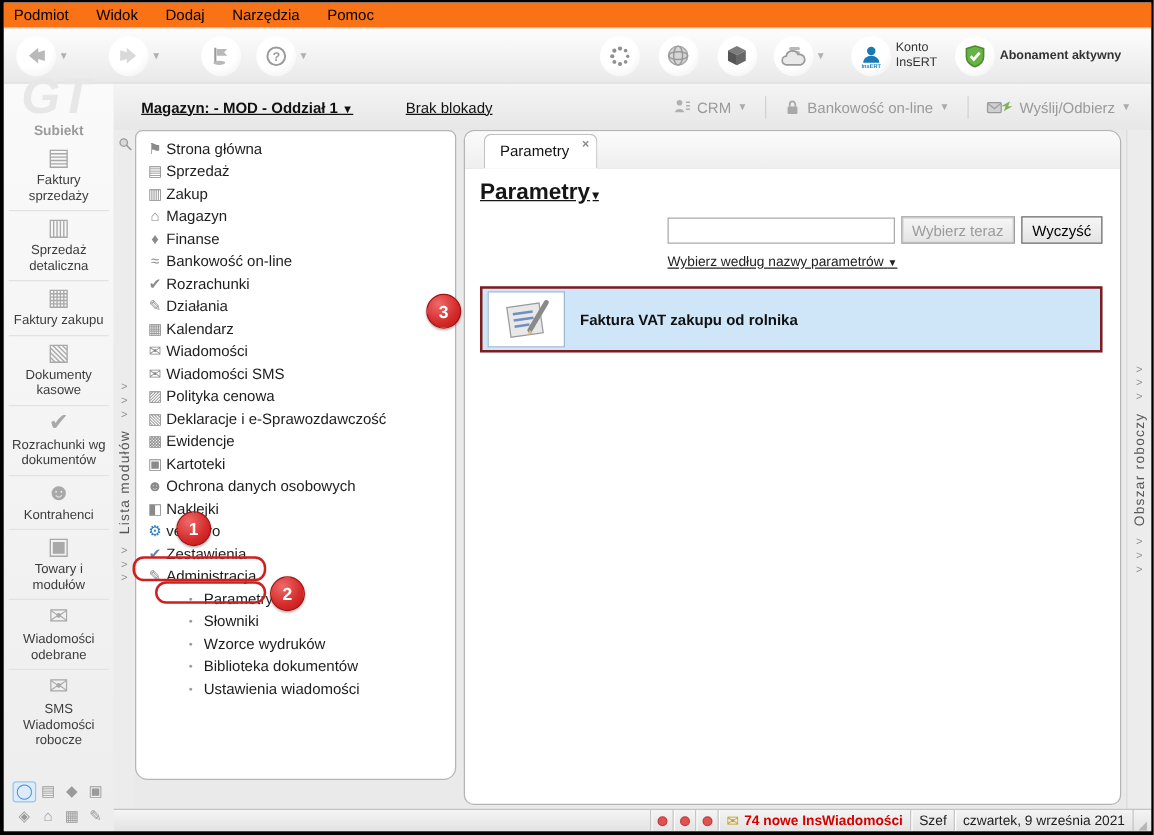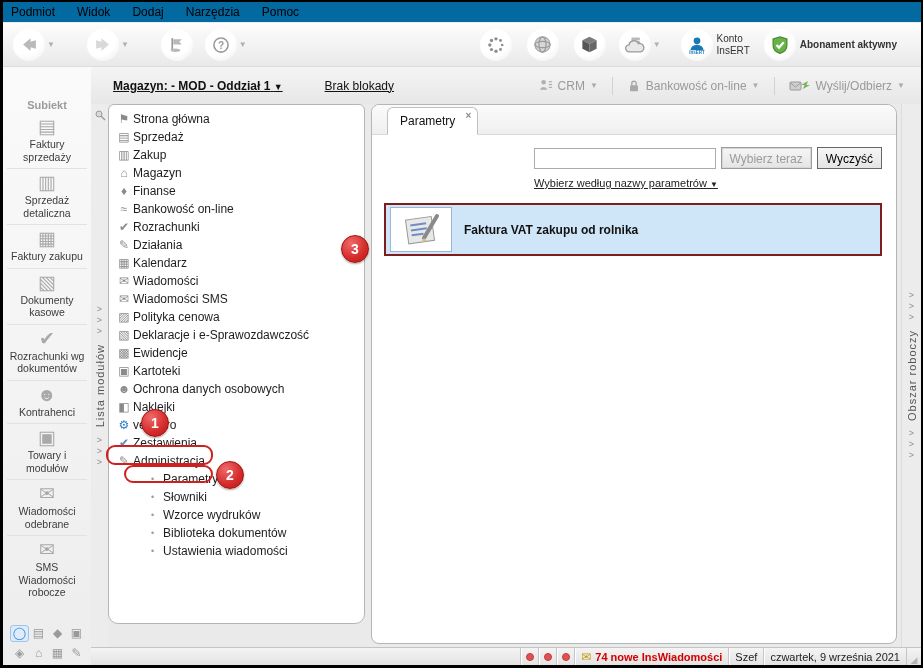--- a/index.html
+++ b/index.html
@@ -4,21 +4,21 @@
 <style>
   * { margin:0; padding:0; box-sizing:border-box; }
   html,body { background:#555; }
   body { font-family:"Liberation Sans", sans-serif; font-size:12px; color:#1d1d1d; }
 
   .window { position:relative; width:923px; height:668px; background:#ececec;
             border:2px solid #000; border-left-width:3px; border-bottom-width:3px;
             display:flex; flex-direction:column; overflow:hidden; }
 
   
-  .menubar { height:21px; background:#0369a1; display:flex; align-items:center;
+  .menubar { height:21px; background:#f97316; display:flex; align-items:center;
              padding-left:8px; gap:22px; border-bottom:1px solid #ececec; }
   .menubar .menu-item { font-size:12px; color:#000; cursor:default; }
 
   
   .toolbar { height:44px; background:linear-gradient(#fdfdfd,#e9e9e9);
              border-bottom:1px solid #dcdcdc; display:flex; align-items:center; padding:0 10px; }
   .tbtn { width:32px; height:32px; border-radius:50%;
           background:radial-gradient(circle at 40% 30%, #ffffff 55%, #ececec);
           display:flex; align-items:center; justify-content:center; flex:0 0 auto; }
   .tb-caret { font-size:8px; color:#b0b0b0; margin:0 6px 0 2px; }
@@ -245,20 +245,21 @@
           <polyline points="5.2,8 7.2,10 11,5.8" fill="none" stroke="#fff" stroke-width="1.8"></polyline>
         </svg>
     </span>
     <span class="tb-label bold">Abonament aktywny</span>
   </div>
 
   <div class="lower">
 
     <div class="modulebar">
       <div class="brand">
+        <span class="brand-gt">GT</span>
         <div class="brand-name">Subiekt</div>
       </div>
       <div class="module-list">
 
           <div class="module-item">
             <span class="module-glyph">▤</span>
             <div class="module-label">Faktury sprzedaży</div>
           </div>
 
           <div class="module-item">
@@ -512,20 +513,23 @@
 
         <div class="main-area">
           <div class="frame">
             <div class="tabstrip">
               <div class="tab">
                 <span>Parametry</span>
                 <span class="tab-close">×</span>
               </div>
             </div>
             <div class="panel-body">
+              <div class="heading-row">
+                <span class="page-heading"><span>Parametry</span><span class="heading-caret">▾</span></span>
+              </div>
               <div class="search-row">
                 <input class="search-input" type="text" value="" style="">
                 <button class="btn disabled">Wybierz teraz</button>
                 <button class="btn default"><span class="first-u">Wyczyść</span></button>
               </div>
               <div class="link-row">
                 <span class="filter-link"><span>Wybierz według nazwy parametrów</span> <span class="filter-caret">▼</span></span>
               </div>
               <div class="result-item">
                 <div class="result-iconbox">

